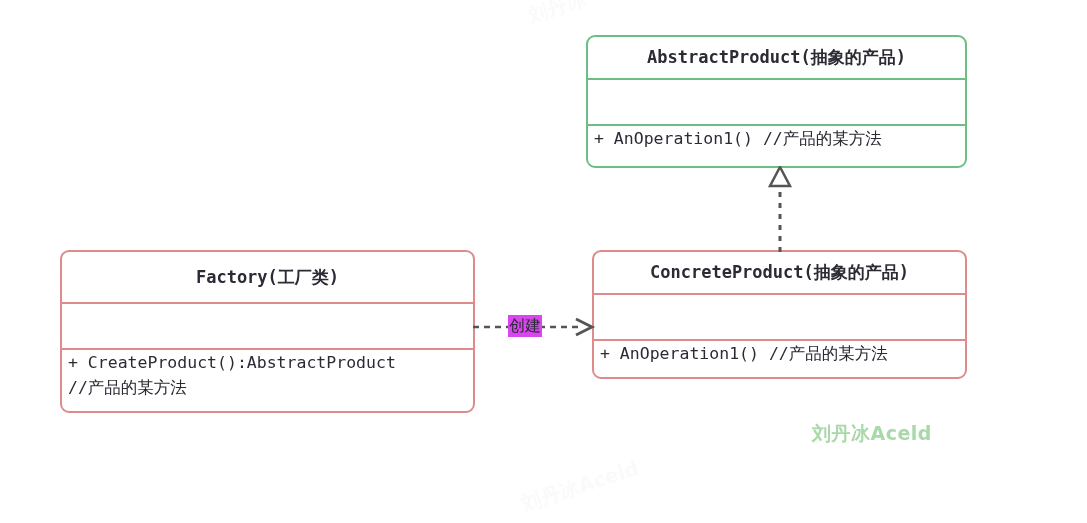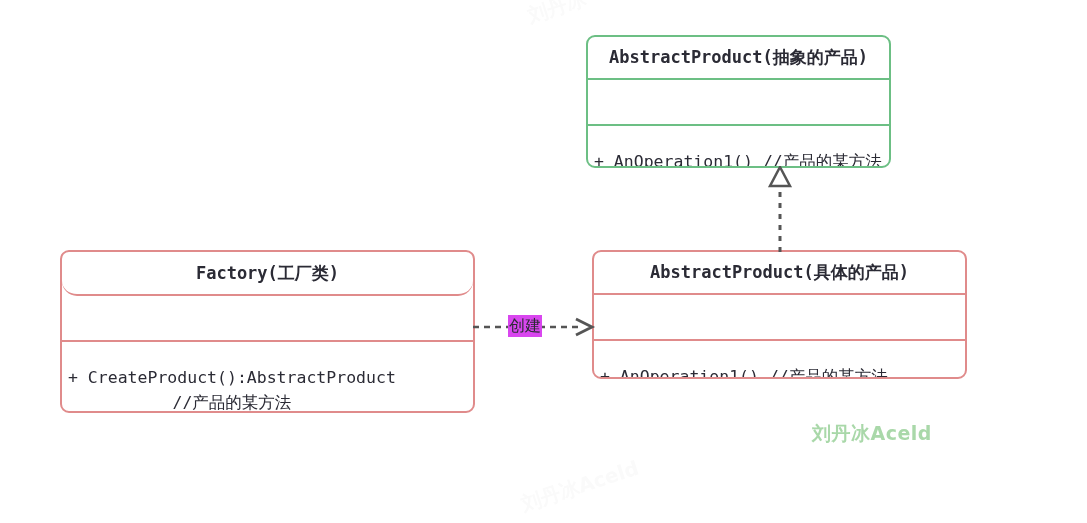--- a/index.html
+++ b/index.html
@@ -41,42 +41,41 @@
     letter-spacing: 0px;
     border-bottom: 2.5px solid #e08b8b;
   }
   .green .uml-title { border-bottom-color: #6cbf84; }
   .uml-attrs {
     border-bottom: 2.5px solid #e08b8b;
   }
   .green .uml-attrs { border-bottom-color: #6cbf84; }
   .uml-ops {
     align-items: flex-start;
-    padding-top: 23px;
-    text-align: center;
+    padding-top: 0;
   }
   .uml-ops-text {
     padding-left: 6px;
     font-size: 16.5px;
     line-height: 25px;
     white-space: pre-line;
   }
 
   
   #box-abstract-product {
-    left: 586px; top: 35px; width: 305px; height: 133px;
+    left: 586px; top: 35px; width: 381px; height: 133px;
   }
   #box-abstract-product .uml-title  { height: 43px; }
   #box-abstract-product .uml-attrs  { height: 46px; }
   #box-abstract-product .uml-ops    { height: 39px; }
 
   #box-factory {
     left: 60px; top: 250px; width: 415px; height: 163px;
   }
-  #box-factory .uml-title  { height: 44px; border-radius: 15px; }
+  #box-factory .uml-title  { height: 52px; }
   #box-factory .uml-attrs  { height: 46px; }
   #box-factory .uml-ops    { height: 68px; }
 
   #box-concrete-product {
     left: 592px; top: 250px; width: 375px; height: 129px;
   }
   #box-concrete-product .uml-title  { height: 43px; }
   #box-concrete-product .uml-attrs  { height: 46px; }
   #box-concrete-product .uml-ops    { height: 35px; }
 
@@ -146,21 +145,21 @@
 <div class="uml-class" id="box-factory">
   <div class="uml-row uml-title">Factory(工厂类)</div>
   <div class="uml-row uml-attrs"></div>
   <div class="uml-row uml-ops">
     <span class="uml-ops-text">+ CreateProduct():AbstractProduct
 //产品的某方法</span>
   </div>
 </div>
 
 <div class="uml-class" id="box-concrete-product">
-  <div class="uml-row uml-title">AbstractProduct(具体的产品)</div>
+  <div class="uml-row uml-title">ConcreteProduct(抽象的产品)</div>
   <div class="uml-row uml-attrs"></div>
   <div class="uml-row uml-ops">
     <span class="uml-ops-text">+ AnOperation1() //产品的某方法</span>
   </div>
 </div>
 
 <svg id="realization-connector" viewBox="0 0 36 86">
 
   <line x1="18" y1="86" x2="18" y2="21" stroke="#555555" stroke-width="3" stroke-dasharray="5,6"></line>
 

